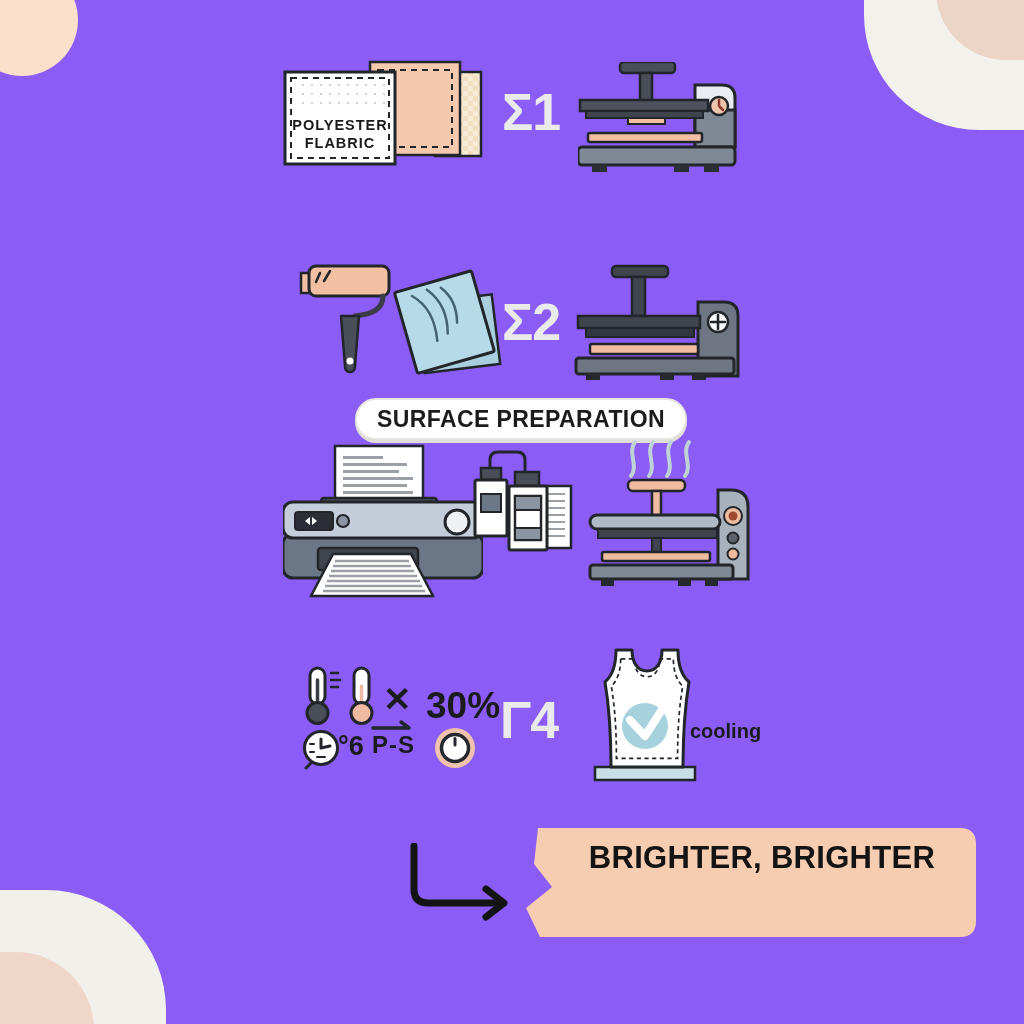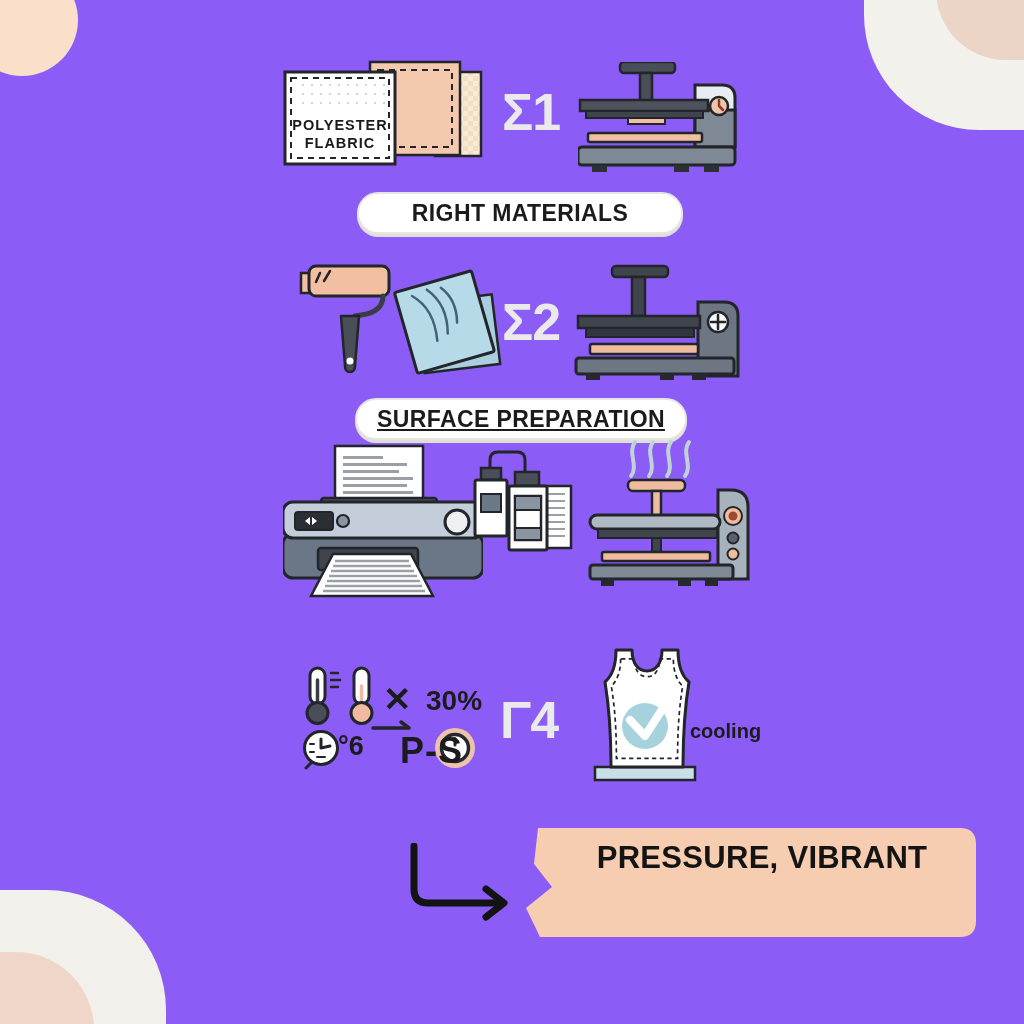--- a/index.html
+++ b/index.html
@@ -63,23 +63,20 @@
     <rect x="2" y="38" width="128" height="11" fill="#4D525C" stroke="#222529" stroke-width="2.5"></rect>
     <rect x="8" y="49" width="117" height="7" fill="#3F444D" stroke="#222529" stroke-width="2"></rect>
     <rect x="50" y="56" width="37" height="6" fill="#F2BFA3" stroke="#222529" stroke-width="2"></rect>
     <rect x="10" y="71" width="114" height="9" rx="2" fill="#F2BFA3" stroke="#222529" stroke-width="2.5"></rect>
     <rect x="0" y="85" width="157" height="18" rx="4" fill="#7E8995" stroke="#222529" stroke-width="3"></rect>
     <rect x="14" y="103" width="15" height="7" fill="#2C2F35"></rect>
     <rect x="96" y="103" width="15" height="7" fill="#2C2F35"></rect>
     <rect x="126" y="103" width="15" height="7" fill="#2C2F35"></rect>
   </svg>
 
-  <div class="pill" style="left:357px;top:192px;width:322px;height:38px;">
-    <span>RIGHT MATERIALS</span>
-  </div>
 
   <svg class="abs" style="left:291px;top:260px;" width="105" height="125" viewBox="0 0 105 125">
     <rect x="10" y="13" width="9" height="20" fill="#F2BFA3" stroke="#222529" stroke-width="2.5"></rect>
     <rect x="18" y="6" width="80" height="30" rx="7" fill="#F2BFA3" stroke="#222529" stroke-width="3"></rect>
     <path d="M25,22 L29,13 M33,21 L39,11" stroke="#222529" stroke-width="2.5" stroke-linecap="round"></path>
     <path d="M92,36 Q92,52 70,55 L64,56" stroke="#3A3D45" stroke-width="5" fill="none" stroke-linecap="round"></path>
     <path d="M50,56 L68,56 L64,106 Q64,112 59,112 Q54,112 54,106 Z" fill="#4A4E59" stroke="#222529" stroke-width="2.5" stroke-linejoin="round"></path>
     <circle cx="59" cy="101" r="3.5" fill="#ffffff"></circle>
   </svg>
 
@@ -103,21 +100,21 @@
     <path d="M146,51 V65 M139,58 H153" stroke="#222529" stroke-width="2.5" stroke-linecap="round"></path>
     <rect x="6" y="52" width="122" height="12" fill="#3F444D" stroke="#222529" stroke-width="2.5"></rect>
     <rect x="14" y="64" width="108" height="9" fill="#32363E" stroke="#222529" stroke-width="2"></rect>
     <rect x="18" y="80" width="108" height="10" rx="2" fill="#F0BCA0" stroke="#222529" stroke-width="2.5"></rect>
     <rect x="4" y="94" width="158" height="16" rx="3" fill="#6E7683" stroke="#222529" stroke-width="3"></rect>
     <rect x="14" y="110" width="14" height="6" fill="#26282E"></rect>
     <rect x="88" y="110" width="14" height="6" fill="#26282E"></rect>
     <rect x="120" y="110" width="14" height="6" fill="#26282E"></rect>
   </svg>
 
-  <div class="pill" style="left:355px;top:398px;width:328px;height:38px;text-decoration:underline;">
+  <div class="pill" style="left:355px;top:398px;width:328px;height:38px;">
     <span>SURFACE PREPARATION</span>
   </div>
 
   <svg class="abs" style="left:283px;top:444px;" width="200" height="155" viewBox="0 0 200 155">
     <rect x="52" y="2" width="88" height="60" fill="#ffffff" stroke="#222529" stroke-width="2.5"></rect>
     <rect x="60" y="12" width="40" height="3" fill="#9AA0A6"></rect>
     <rect x="60" y="19" width="64" height="3" fill="#9AA0A6"></rect>
     <rect x="60" y="26" width="56" height="3" fill="#9AA0A6"></rect>
     <rect x="60" y="33" width="70" height="3" fill="#9AA0A6"></rect>
     <rect x="60" y="40" width="64" height="3" fill="#9AA0A6"></rect>
@@ -201,23 +198,23 @@
     </g>
 
     <g>
       <circle cx="167" cy="92" r="20" fill="#EFC2AC"></circle>
       <circle cx="167" cy="92" r="13.5" fill="#ffffff" stroke="#25282E" stroke-width="3.5"></circle>
       <path d="M167,82.5 V89" stroke="#25282E" stroke-width="3" stroke-linecap="round"></path>
     </g>
   </svg>
 
   <div class="anno" style="left:383px;top:682px;font-size:34px;font-weight:700;">✕</div>
-  <div class="anno" style="left:426px;top:687px;font-size:28px;">30%</div>
+  <div class="anno" style="left:426px;top:687px;font-size:37px;">30%</div>
   <div class="anno" style="left:338px;top:733px;font-size:27px;">°6</div>
-  <div class="anno" style="left:372px;top:733px;font-size:36px;letter-spacing:1px;margin-left:28px;">P-S</div>
+  <div class="anno" style="left:372px;top:733px;font-size:24px;letter-spacing:1px;">P-S</div>
 
   <div class="watermark" style="left:500px;top:694px;">Γ4</div>
 
   <svg class="abs" style="left:592px;top:646px;" width="150" height="140" viewBox="0 0 150 140">
     <rect x="3" y="121" width="100" height="13" fill="#C9DFE7" stroke="#222529" stroke-width="2.5"></rect>
     <path d="M24,4 C24,18 20,30 13,36 C18,66 19,94 19,121 L91,121 C91,94 92,66 97,36 C90,30 86,18 86,4 L70,4 C70,17 64,25 55,25 C46,25 40,17 40,4 Z" fill="#ffffff" stroke="#222529" stroke-width="3" stroke-linejoin="round"></path>
     <path d="M24,4 C24,18 20,30 13,36 C18,66 19,94 19,121 L91,121 C91,94 92,66 97,36 C90,30 86,18 86,4 L70,4 C70,17 64,25 55,25 C46,25 40,17 40,4 Z" fill="none" stroke="#222529" stroke-width="2" stroke-dasharray="5 4" transform="translate(55,63) scale(0.85) translate(-55,-63)"></path>
     <g>
       <circle cx="53" cy="80" r="23" fill="#A6D2DE"></circle>
       <polyline points="38,74 53,90 71,62" stroke="#ffffff" stroke-width="8" fill="none" stroke-linecap="round" stroke-linejoin="round"></polyline>
@@ -230,16 +227,16 @@
   <svg class="abs" style="left:400px;top:843px;" width="120" height="78" viewBox="0 0 120 78">
     <path d="M14,3 V46 Q14,60 28,60 H98" stroke="#131313" stroke-width="7" fill="none" stroke-linecap="round"></path>
     <polyline points="86,46 104,60 86,74" stroke="#131313" stroke-width="7" fill="none" stroke-linecap="round" stroke-linejoin="round"></polyline>
   </svg>
 
   <svg class="abs" style="left:522px;top:824px;" width="458" height="118" viewBox="0 0 458 118">
     <path d="M16,4 L438,4 Q454,4 454,20 L454,97 Q454,113 438,113 L18,113 L4,84 L30,63 L12,40 Z" fill="#F7CDB2"></path>
   </svg>
 
   <div class="callout-text">
-    <div>PRESSURE, VIBRANT</div>
+    <div>BRIGHTER, BRIGHTER</div>
   </div>
 
 </div>
 
 </body></html>

